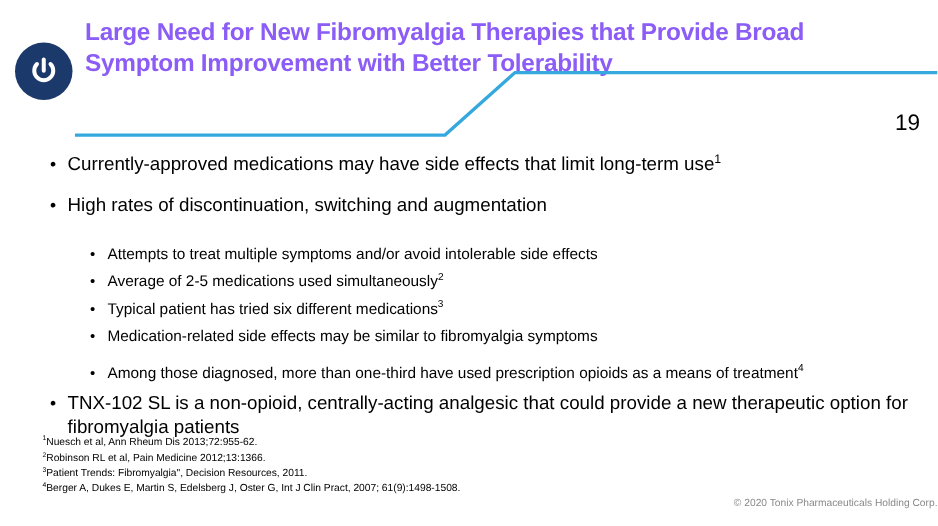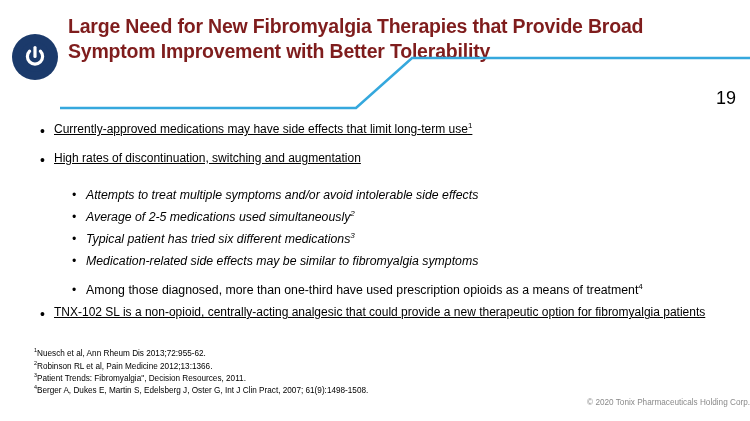--- a/index.html
+++ b/index.html
@@ -40,21 +40,21 @@
 
   
   .title {
     position: absolute;
     left: 68px;
     top: 14px;
     width: 600px;
     font-size: 19.5px;
     font-weight: bold;
     line-height: 1.28;
-    color: #7f1d1d;
+    color: #8b5cf6;
     letter-spacing: -0.2px;
   }
 
   
   .swoosh {
     position: absolute;
     left: 60px;
     top: 56px;
     width: 690px;
     height: 62px;
@@ -73,25 +73,24 @@
   
   .body {
     position: absolute;
     left: 38px;
     top: 122px;
     width: 700px;
   }
 
   .b1 {
     position: relative;
-    font-size: 12px;
+    font-size: 15px;
     line-height: 1.30;
     margin: 0 0 13px 0;
     padding-left: 16px;
-    text-decoration: underline;
   }
   .b1::before {
     content: "\2022";
     position: absolute;
     left: 2px;
     top: 0;
     font-size: 14px;
   }
   .b1.tight { margin-bottom: 9px; }
 
@@ -103,21 +102,21 @@
     line-height: 1.30;
   }
   .sub::before {
     content: "\2022";
     position: absolute;
     left: 34px;
     top: 0;
     font-size: 12px;
   }
 
-  .sublist { margin-top: 22px; margin-bottom: 13px; font-style: italic; }
+  .sublist { margin-top: 22px; margin-bottom: 13px; }
   .sublist-compact { margin-top: 6px; margin-bottom: 6px; }
 
   sup {
     font-size: 0.66em;
     vertical-align: super;
     line-height: 0;
   }
 
   
   .footnotes {

